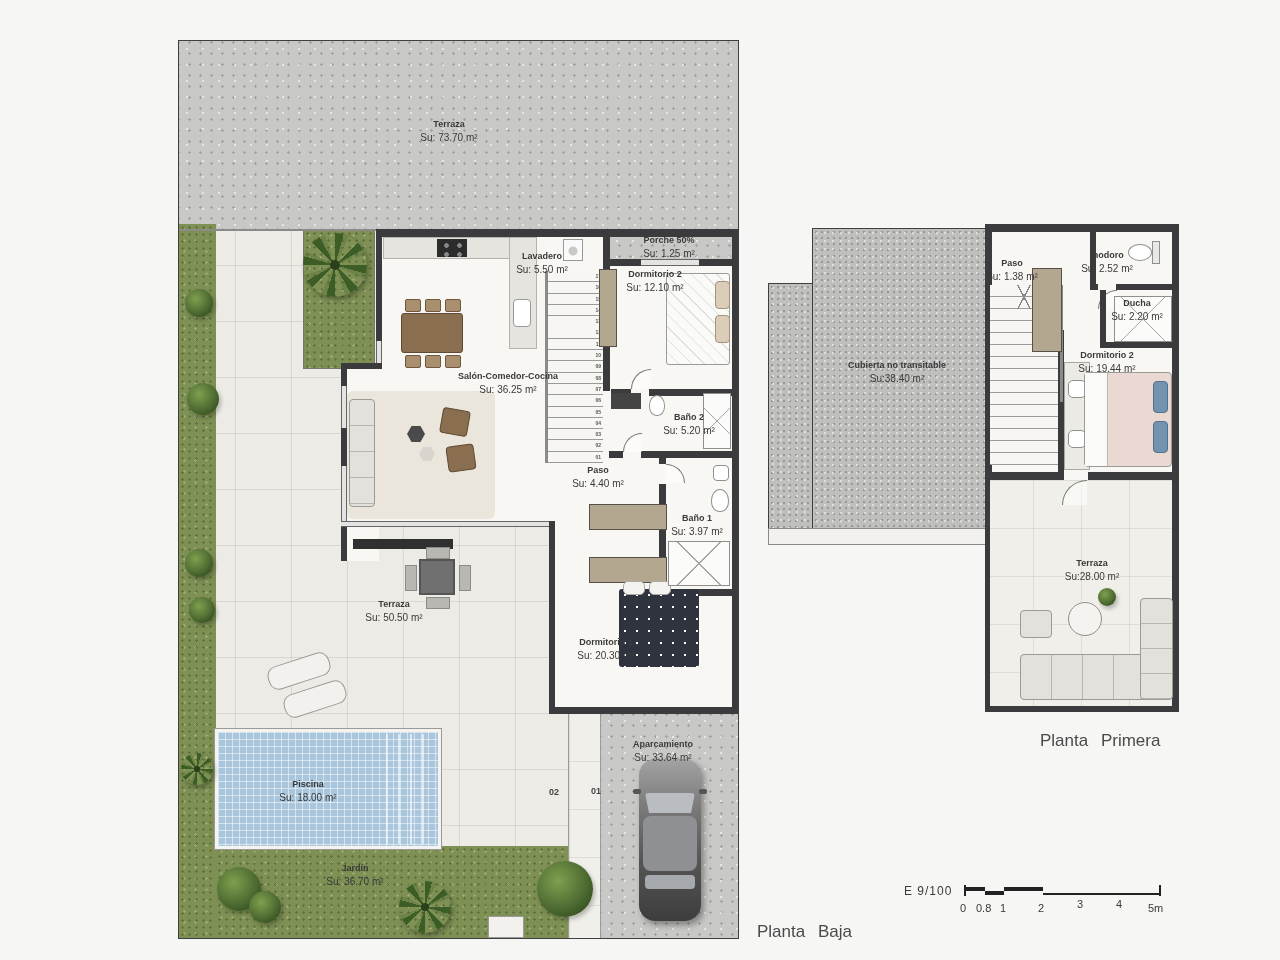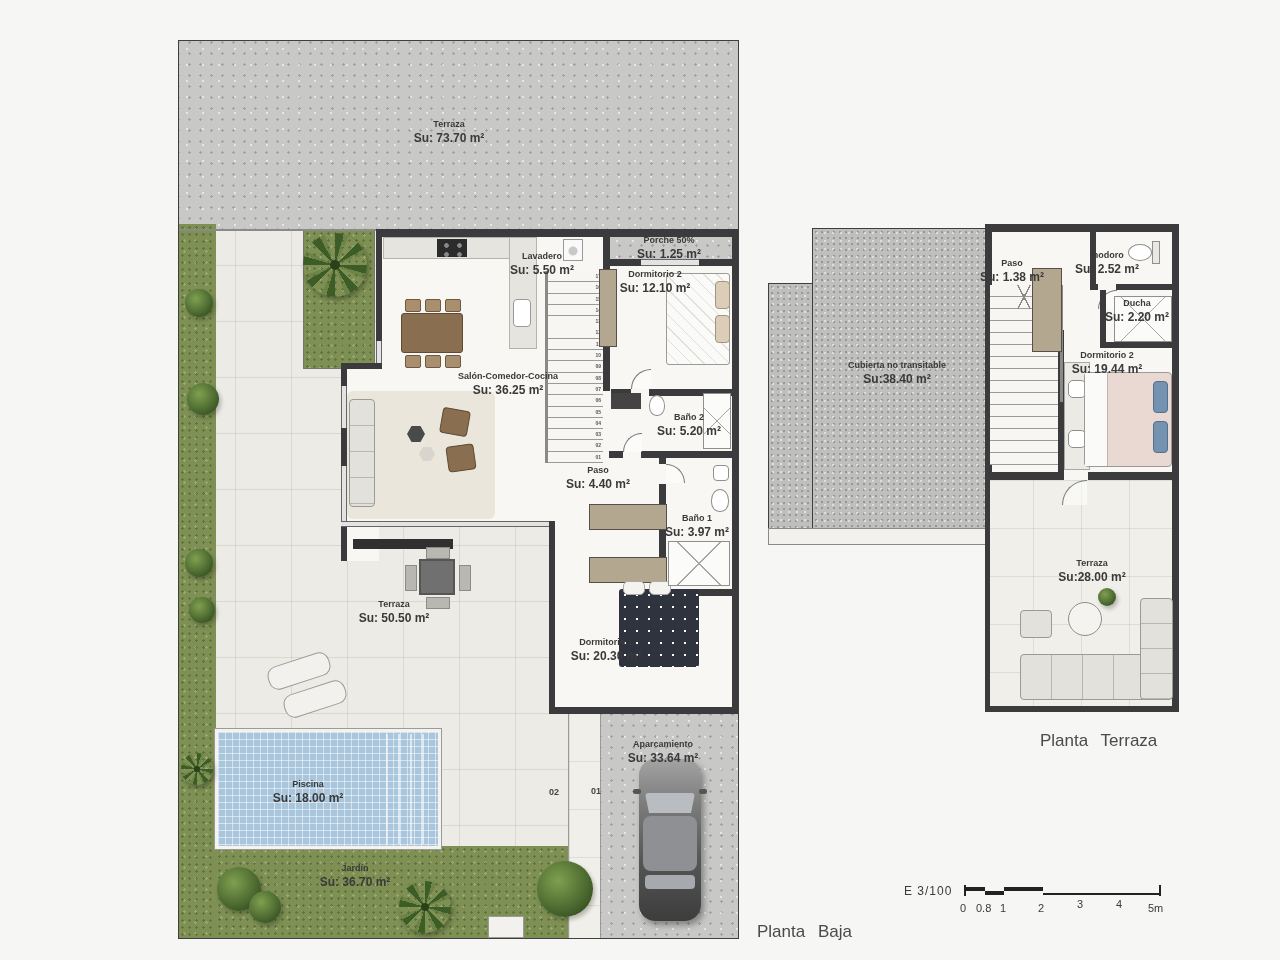--- a/index.html
+++ b/index.html
@@ -16,21 +16,21 @@
   .tilew{background:#f0efe9;background-image:linear-gradient(rgba(120,115,105,.15) 1px,transparent 1px),linear-gradient(90deg,rgba(120,115,105,.15) 1px,transparent 1px);background-size:48px 48px;}
   .floor{background:#f8f7f3;}
   .wall{background:#3b3b3d;}
   .thinline{background:#8a8a88;}
   .win{background:#e3e3e1;border-top:1px solid #666;border-bottom:1px solid #666;box-sizing:border-box;}
   .winv{background:#e3e3e1;border-left:1px solid #666;border-right:1px solid #666;box-sizing:border-box;}
   .tan{background:#b3a78f;border:1px solid #55504a;box-sizing:border-box;}
   .pool{background-color:#a9c6dc;background-image:linear-gradient(rgba(255,255,255,.5) 1px,transparent 1px),linear-gradient(90deg,rgba(255,255,255,.5) 1px,transparent 1px);background-size:7px 7px;border:3px solid #f4f3ef;outline:1.5px solid #9a9a98;box-sizing:border-box;}
   .rlabel{position:absolute;text-align:center;color:#3a3a3a;line-height:1.3;z-index:40;}
   .rlabel .nm{display:block;font-size:9px;font-weight:700;}
-  .rlabel .ar{display:block;font-size:12px;font-weight:700;}
+  .rlabel .ar{display:block;font-size:10px;font-weight:400;}
   .plan-title{position:absolute;font-size:17px;color:#4a4a4a;word-spacing:8px;z-index:40;}
   .stairs{position:absolute;background-color:#f7f6f2;}
   .tnum{position:absolute;right:2px;font-size:5px;font-weight:700;color:#555;line-height:1;}
   .bush{position:absolute;border-radius:50%;background:radial-gradient(circle at 38% 35%,#7fa04f,#4e6c32 55%,#324c1e 85%);box-shadow:2px 3px 4px rgba(0,0,0,.25);}
   .palm{position:absolute;border-radius:50%;background:repeating-conic-gradient(#3c5d25 0 16deg,rgba(60,93,37,.25) 16deg 26deg,transparent 26deg 45deg);box-shadow:2px 3px 5px rgba(0,0,0,.3);}
   .palm::after{content:"";position:absolute;left:42%;top:42%;width:16%;height:16%;border-radius:50%;background:#2a401a;}
   .door{position:absolute;border-top:1px solid #777;border-left:1px solid #777;border-radius:100% 0 0 0;background:rgba(255,255,255,.55);}
   .xtray{background:#fbfbf9;border:1px solid #8f8f8d;box-sizing:border-box;background-image:linear-gradient(45deg,transparent calc(50% - .6px),#a5a5a3 calc(50% - .6px) calc(50% + .6px),transparent calc(50% + .6px)),linear-gradient(-45deg,transparent calc(50% - .6px),#a5a5a3 calc(50% - .6px) calc(50% + .6px),transparent calc(50% + .6px));}
   .sofa{background:#e2e1dc;border:1px solid #9a9a96;box-sizing:border-box;border-radius:4px;}
   .scalebar{position:absolute;left:898px;top:878px;width:282px;height:44px;z-index:40;}
@@ -306,24 +306,24 @@
         <span class="nm">Dormitorio 2</span>
         <span class="ar">Su: 19.44 m²</span>
       </div>
     <div class="rlabel" style="left:260px;top:336px;width:140px;">
         <span class="nm">Terraza</span>
         <span class="ar">Su:28.00 m²</span>
       </div>
   </section>
 
   <div class="plan-title" style="left:757px;top:922px;">Planta Baja</div>
-  <div class="plan-title" style="left:1040px;top:731px;">Planta Terraza</div>
+  <div class="plan-title" style="left:1040px;top:731px;">Planta Primera</div>
 
   <div class="scalebar">
-    <span class="lab">E 3/100</span>
+    <span class="lab">E 9/100</span>
     <div class="sseg" style="left:66px;top:7px;width:2px;height:11px;"></div>
     <div class="sseg" style="left:67px;top:9px;width:20px;height:4px;"></div>
     <div class="sseg" style="left:87px;top:13px;width:19px;height:4px;"></div>
     <div class="sseg" style="left:106px;top:9px;width:39px;height:4px;"></div>
     <div class="sseg" style="left:145px;top:15px;width:117px;height:2px;"></div>
     <div class="sseg" style="left:261px;top:7px;width:2px;height:11px;"></div>
     <span class="stick" style="left:62px;">0</span>
     <span class="stick" style="left:78px;">0.8</span>
     <span class="stick" style="left:102px;">1</span>
     <span class="stick" style="left:140px;">2</span>

